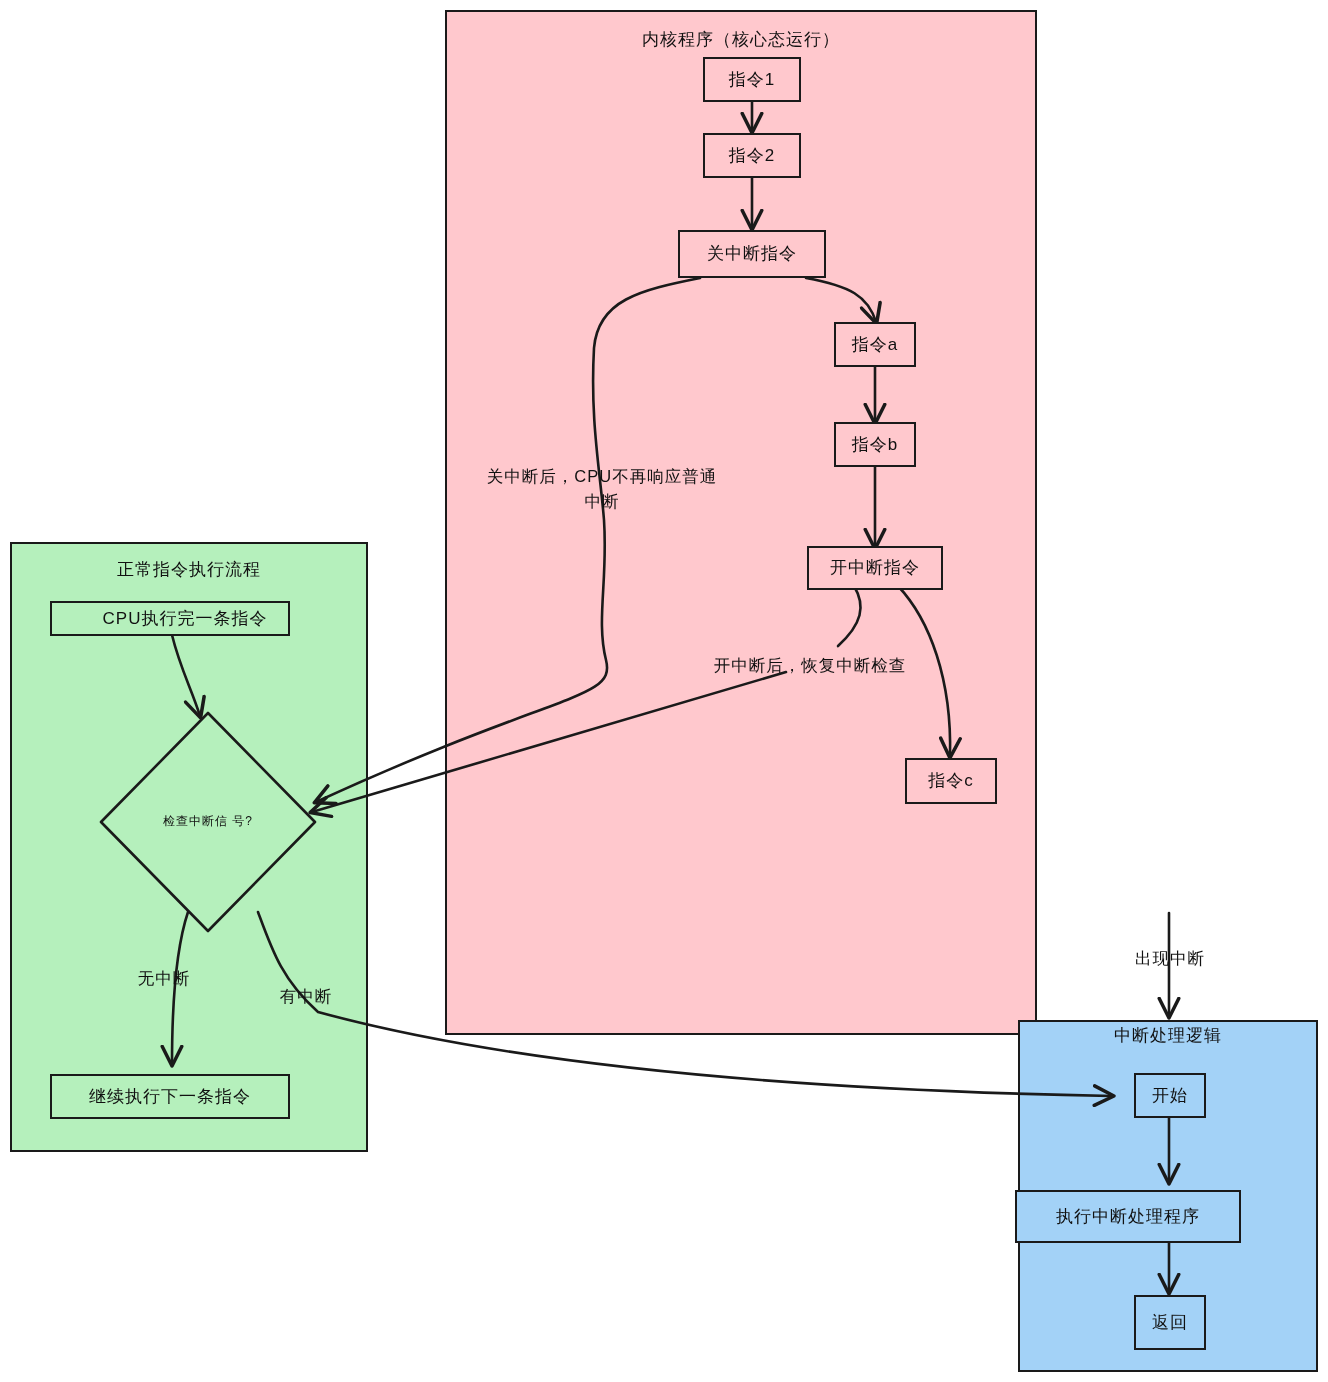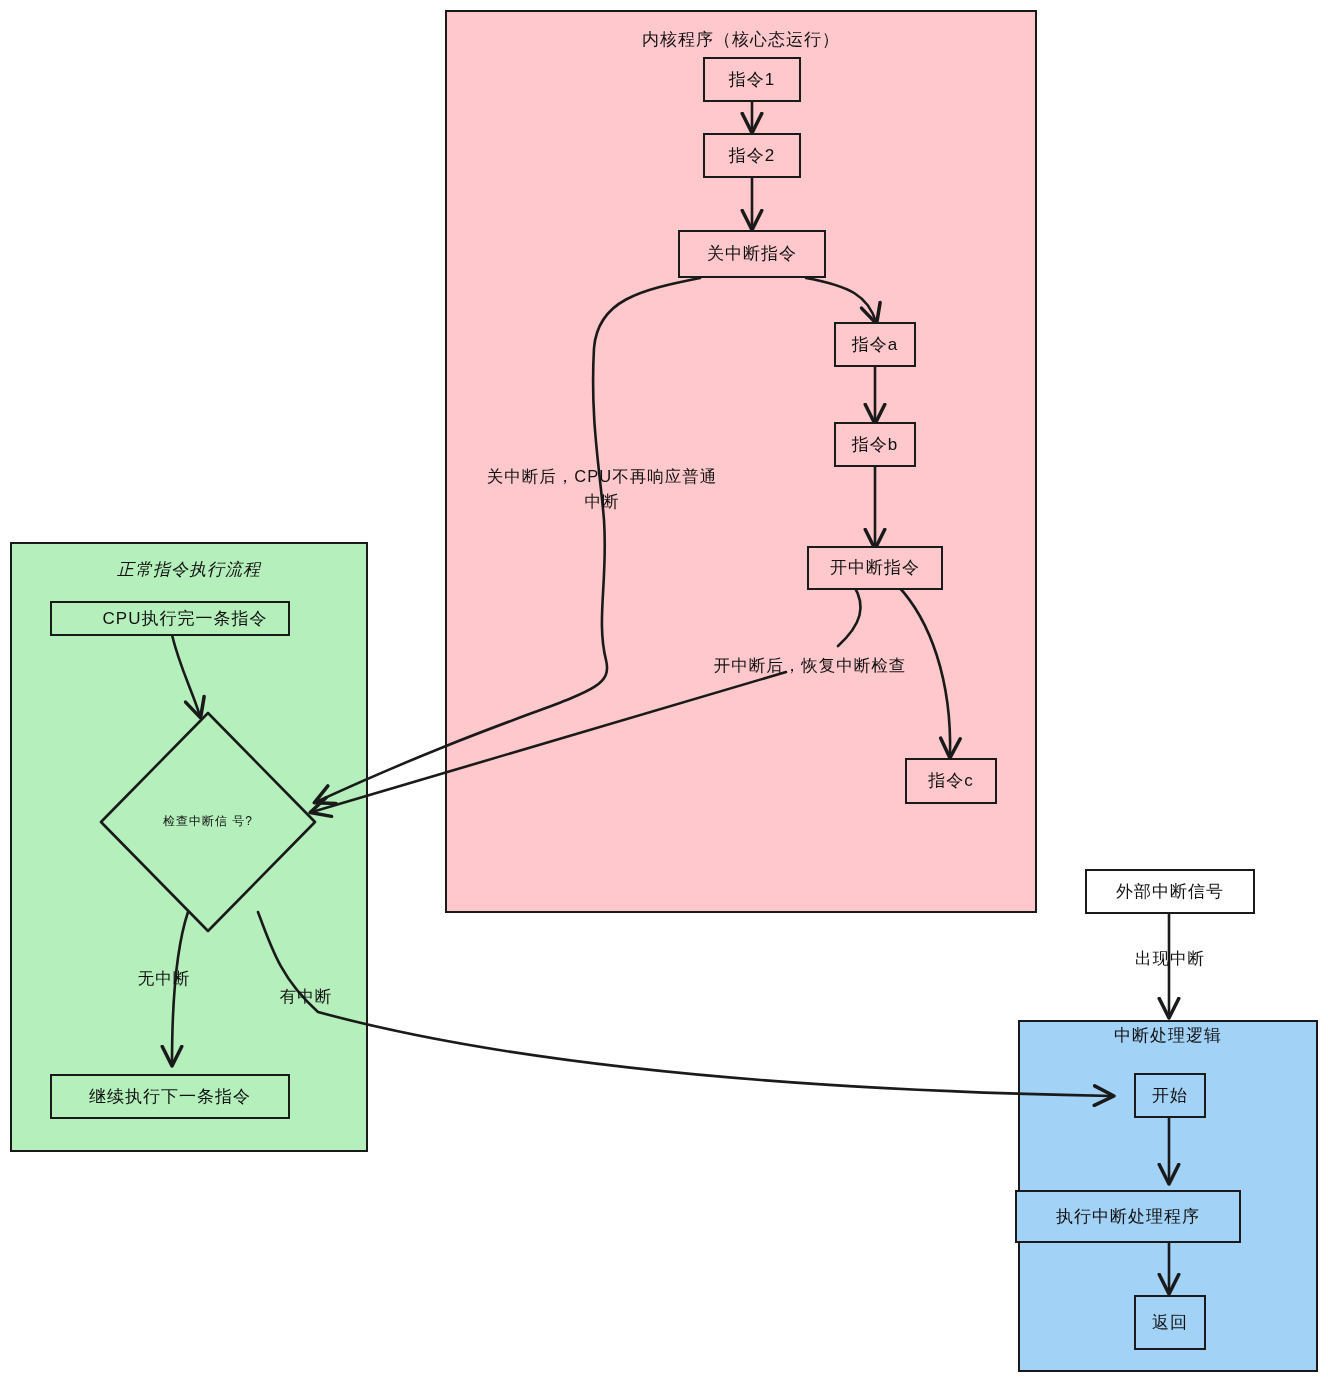--- a/index.html
+++ b/index.html
@@ -24,21 +24,21 @@
     width: 1328px;
     height: 1382px;
     overflow: visible;
   }
   .group-box {
     position: absolute;
     border: 2.5px solid #1a1a1a;
     box-sizing: border-box;
   }
   .group-pink  { background: #ffc8cd; }
-  .group-green { background: #b5f0bc; font-style: italic; }
+  .group-green { background: #b5f0bc; }
   .group-blue  { background: #a3d2f7; }
   .group-title {
     position: absolute;
     width: 100%;
     text-align: center;
     font-size: 17px;
     color: #111111;
     letter-spacing: 1px;
     white-space: nowrap;
   }
@@ -84,21 +84,21 @@
     line-height: 1.5;
     text-align: center;
     white-space: pre-line;
   }
 </style>
 </head>
 <body>
 
 <div id="canvas">
 
-  <div class="group-box group-pink" style="left:445px; top:10px; width:592px; height:903px;">
+  <div class="group-box group-pink" style="left:445px; top:10px; width:592px; height:1025px;">
     <div class="group-title" style="top:16px;">内核程序（核心态运行）</div>
   </div>
 
   <div class="group-box group-green" style="left:10px; top:542px; width:358px; height:610px;">
     <div class="group-title" style="top:14px;">正常指令执行流程</div>
   </div>
 
   <div class="group-box group-blue" style="left:1018px; top:1020px; width:300px; height:352px;">
     <div class="group-title" style="top:2px;">中断处理逻辑</div>
   </div>
@@ -183,23 +183,20 @@
   </div>
 
   <div class="node node-green" style="left:50px; top:601px; width:240px; height:35px;padding-left:30px;">
     <span>CPU执行完一条指令</span>
   </div>
 
   <div class="node node-green" style="left:50px; top:1074px; width:240px; height:45px;">
     <span>继续执行下一条指令</span>
   </div>
 
-  <div class="node node-white" style="left:1085px; top:869px; width:170px; height:45px;">
-    <span>外部中断信号</span>
-  </div>
 
   <div class="node node-blue" style="left:1134px; top:1073px; width:72px; height:45px;">
     <span>开始</span>
   </div>
 
   <div class="node node-blue" style="left:1015px; top:1190px; width:226px; height:53px;">
     <span>执行中断处理程序</span>
   </div>
 
   <div class="node node-blue" style="left:1134px; top:1295px; width:72px; height:55px;">

